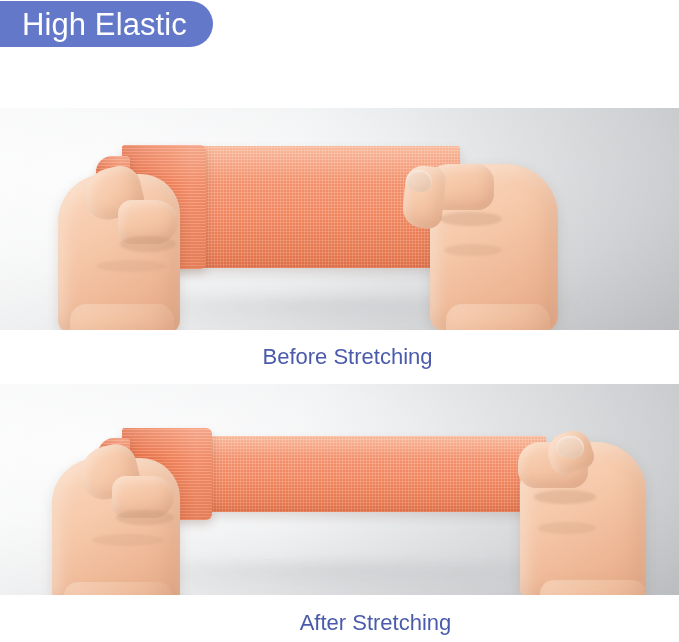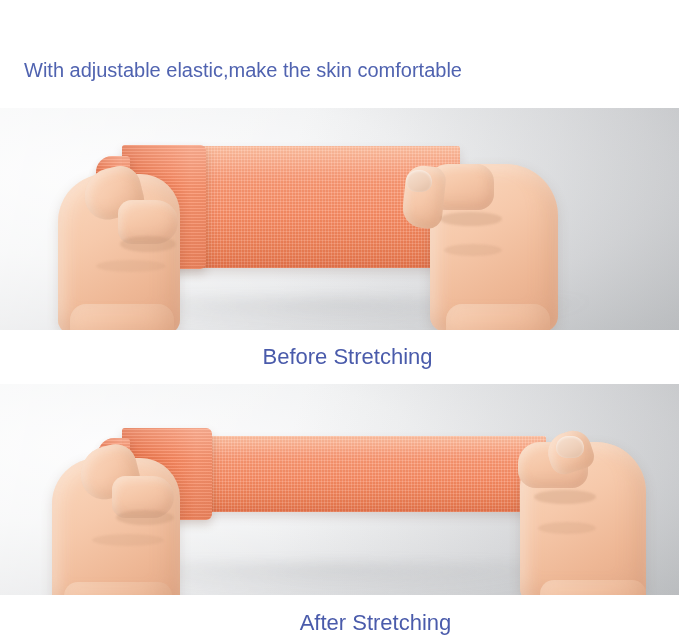--- a/index.html
+++ b/index.html
@@ -173,22 +173,24 @@
     font-size: 22px;
     line-height: 26px;
     white-space: nowrap;
   }
 </style>
 </head>
 <body>
 
 <div class="header">
 
-
-  <div class="subtitle">With adjustable elastic,make the skin comfortable</div>
+  <div class="title-badge">
+    <span class="title-text">High Elastic</span>
+  </div>
+
 </div>
 
 <div class="photo photo-before">
   <div class="bg"></div>
   <div class="ground-shadow"></div>
 
   <div class="strip" style="left:130px; top:38px; width:330px; height:122px; border-radius:2px;"></div>
 
   <div class="roll-end" style="left:122px; top:37px; width:84px; height:124px;"></div>
 

